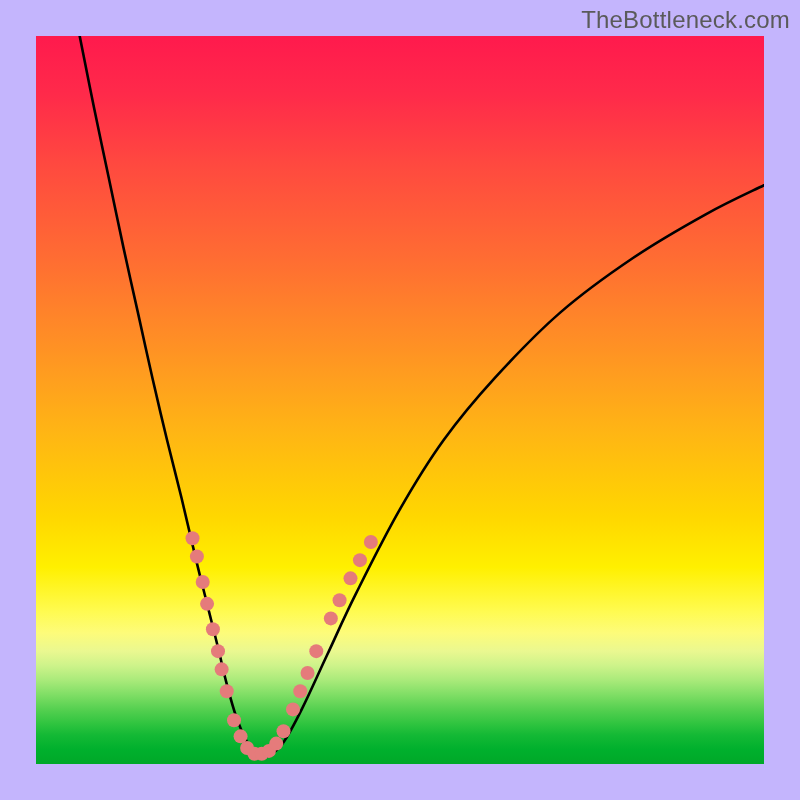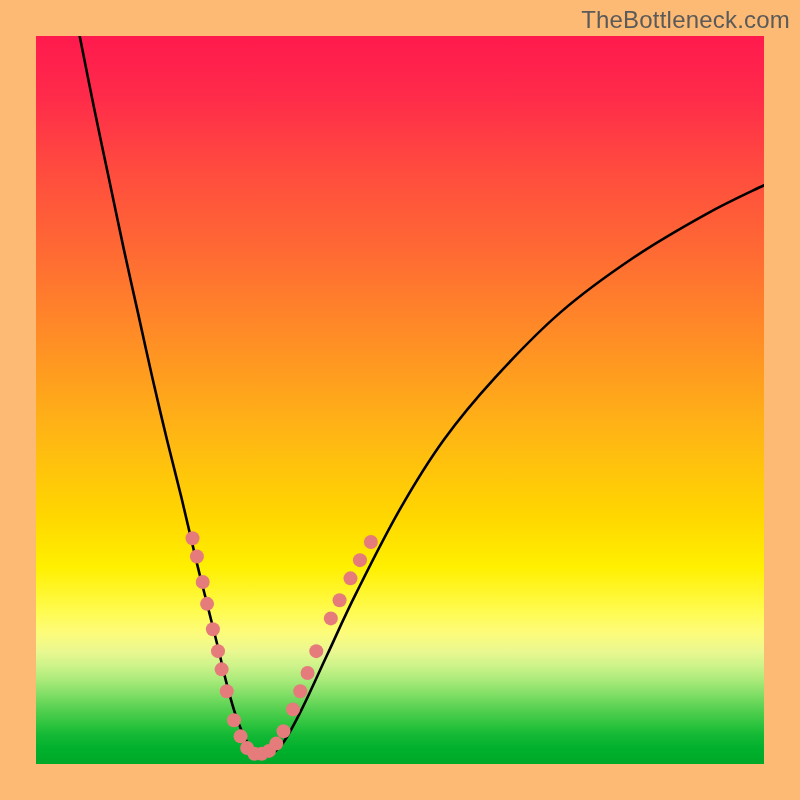--- a/index.html
+++ b/index.html
@@ -1,16 +1,16 @@
 <!DOCTYPE html>
 <html><head>
 <meta charset="utf-8">
 <style>
 html,body{margin:0;padding:0;width:800px;height:800px;overflow:hidden;background:#000;font-family:Arial,Helvetica,sans-serif}
-.outer{position:relative;width:800px;height:800px;background:#fdba74}
+.outer{position:relative;width:800px;height:800px;background:#c4b5fd}
 .plot{position:absolute;left:36px;top:36px;width:728px;height:728px;
   background:linear-gradient(to bottom,
     #ff1a4d 0%,
     #ff2a4a 8%,
     #ff4a3f 18%,
     #ff6b33 30%,
     #ff8f25 42%,
     #ffb415 54%,
     #ffd700 66%,
     #fff000 73%,

